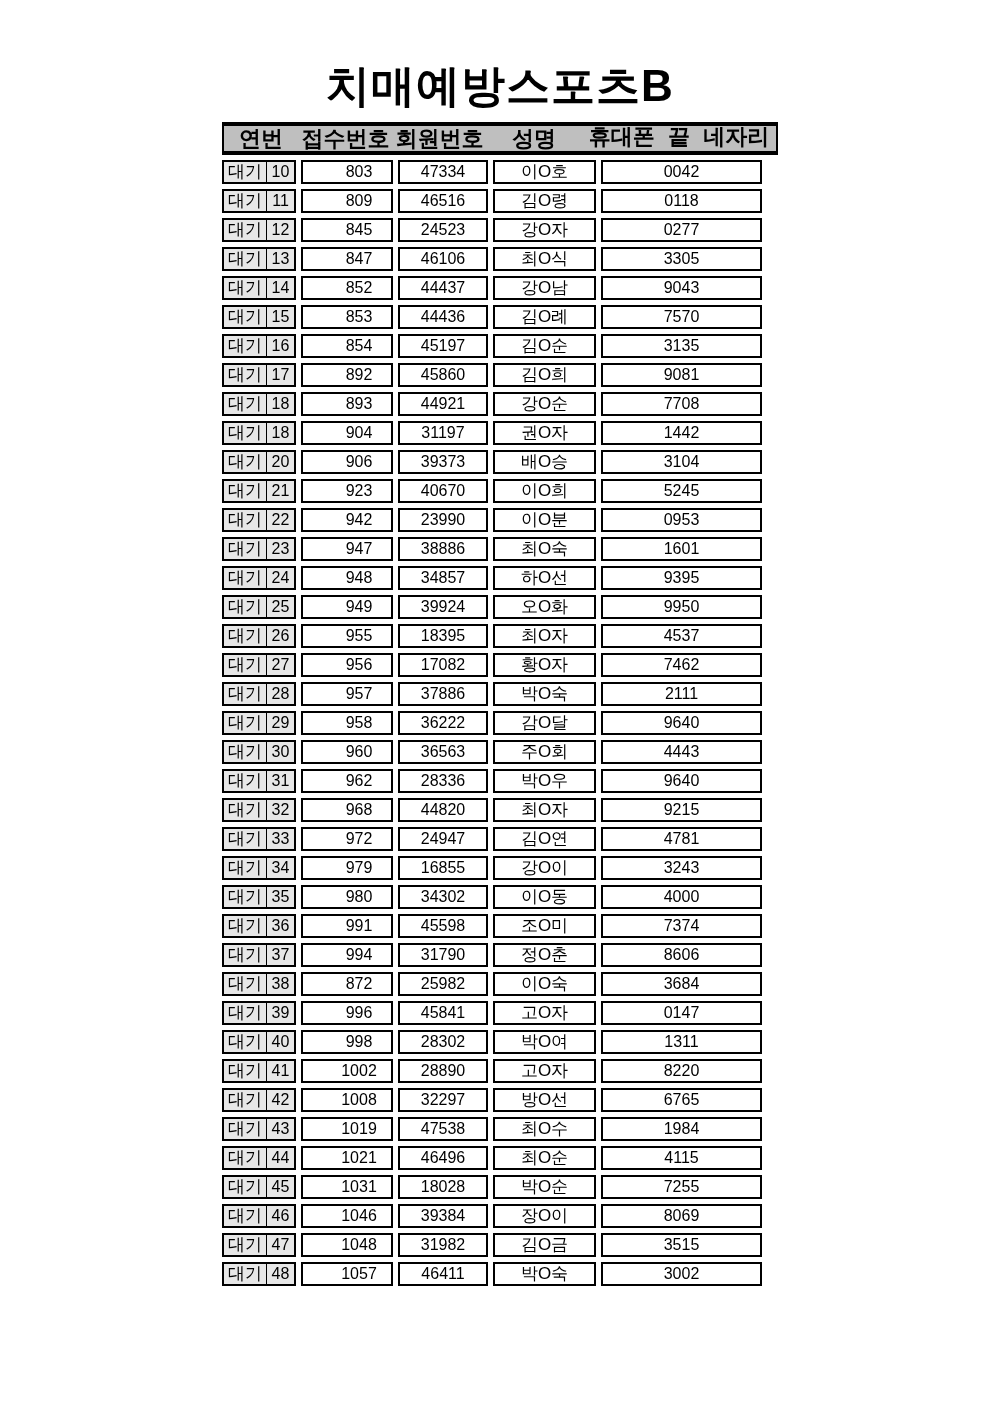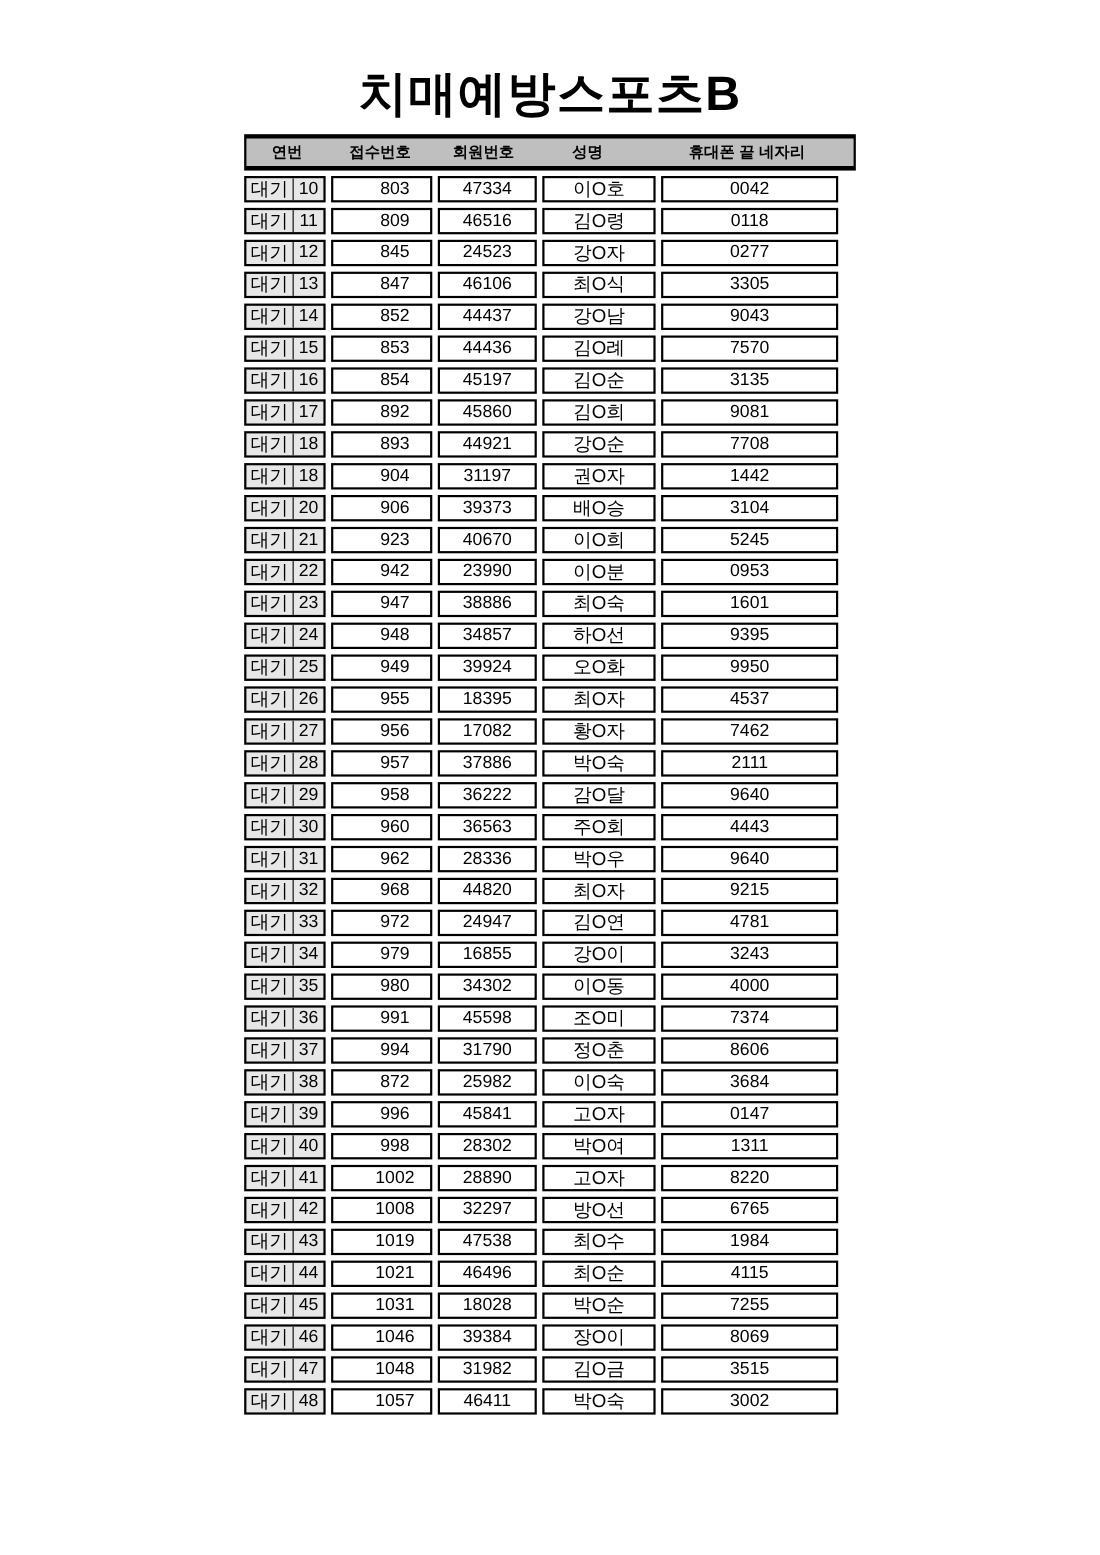--- a/index.html
+++ b/index.html
@@ -36,28 +36,28 @@
     display: flex;
     align-items: center;
     width: 556px;
     height: 33px;
     background: var(--header-bg);
     border-top: 4px solid var(--border-color);
     border-bottom: 4px solid var(--border-color);
     border-left: 2px solid var(--border-color);
     border-right: 2px solid var(--border-color);
     font-weight: 700;
-    font-size: 14px;
+    font-size: 22px;
   }
   .hcell { text-align: center; line-height: 25px; }
   .h1 { width: 74px; }
   .h2 { width: 95px; }
   .h3 { width: 93px; }
   .h4 { width: 96px; }
-  .h5 { flex: 1; }
+  .h5 { flex: 1; font-family: Liberation Mono, monospace; }
 
   .row {
     display: flex;
     gap: 5px;
     margin-top: 5px;
   }
   .cell {
     height: 24px;
     border: 2px solid var(--border-color);
     background: #ffffff;

